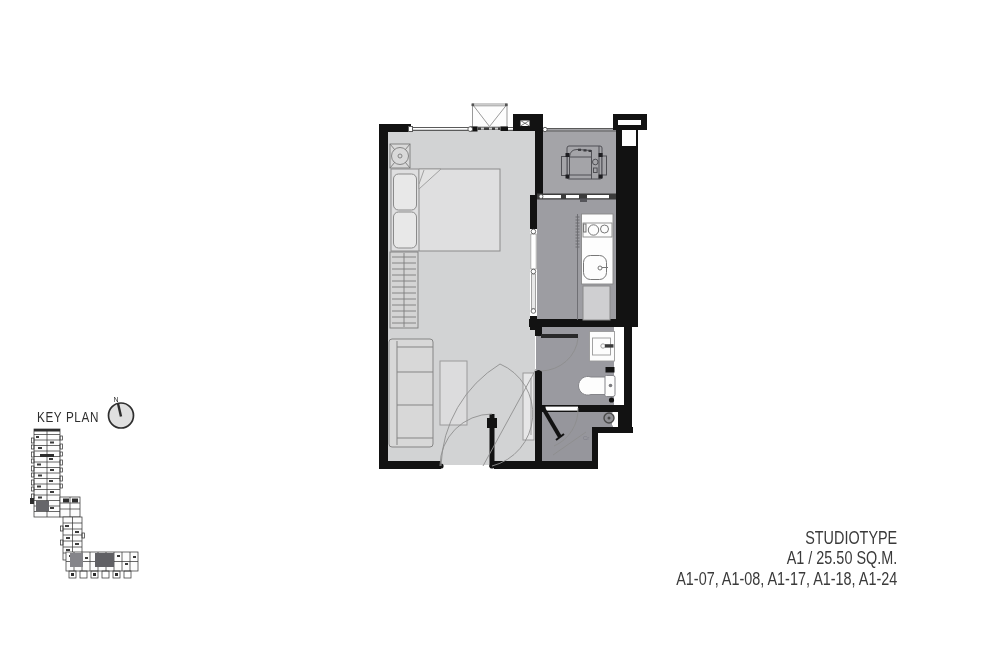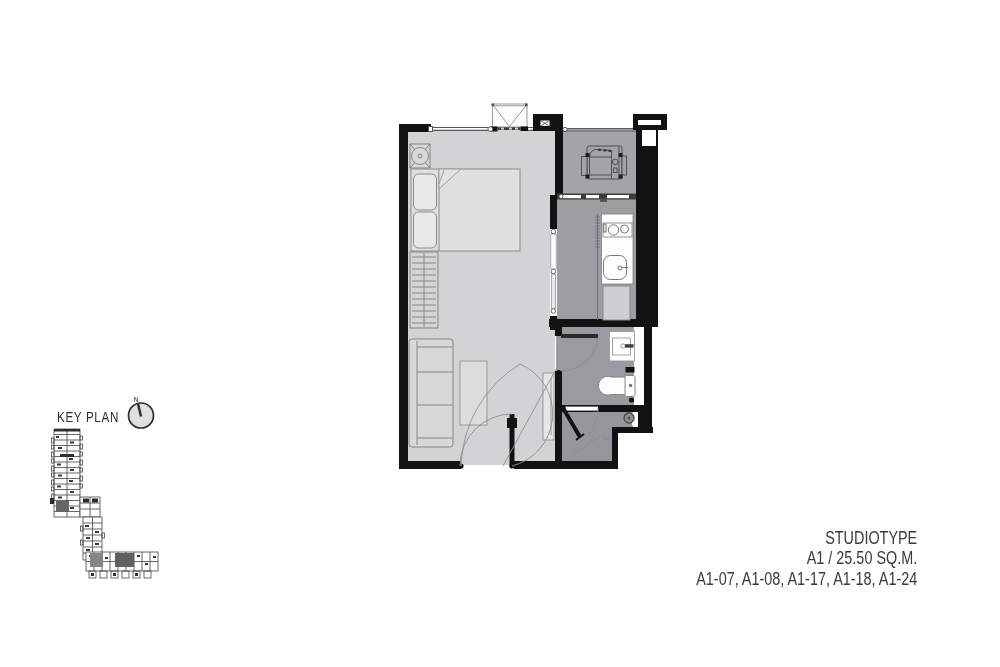--- a/index.html
+++ b/index.html
@@ -1,17 +1,17 @@
 <!DOCTYPE html>
 <html><head>
 <meta charset="utf-8">
 <style>
 html,body{margin:0;padding:0;background:#ffffff;}
 #page{position:relative;width:928px;height:667px;background:#ffffff;overflow:hidden;
- font-family:"Liberation Sans", sans-serif;margin-left:20px;}
+ font-family:"Liberation Sans", sans-serif;}
 .txt{position:absolute;color:#3a3a3a;}
 </style>
 </head>
 <body>
 <div id="page">
 
 <svg width="1000" height="667" viewBox="0 0 1000 667" style="position:absolute;left:0;top:0" fill="none" stroke-linecap="butt">
 
 <g>
 <rect x="384" y="129" width="151" height="336" fill="#d2d3d4"></rect>

